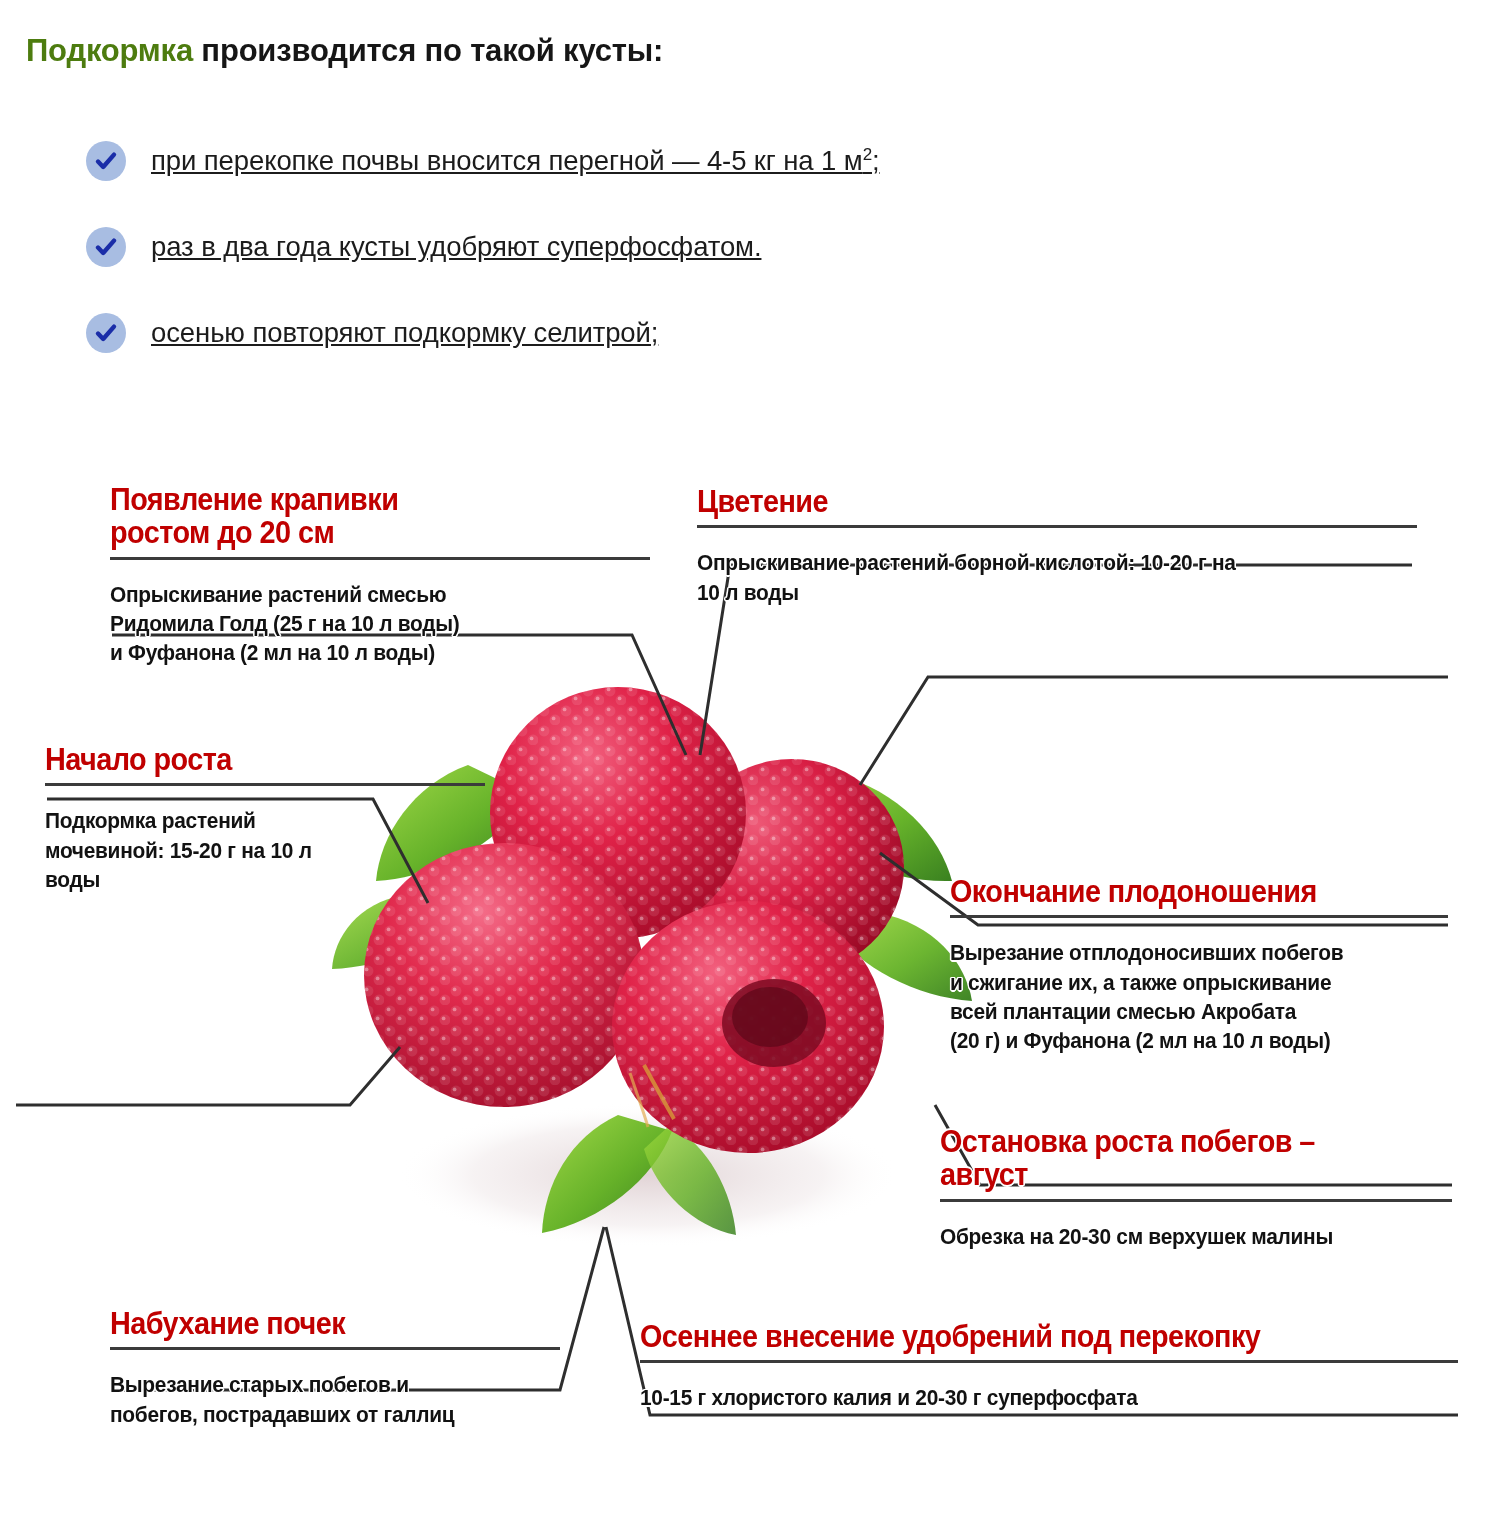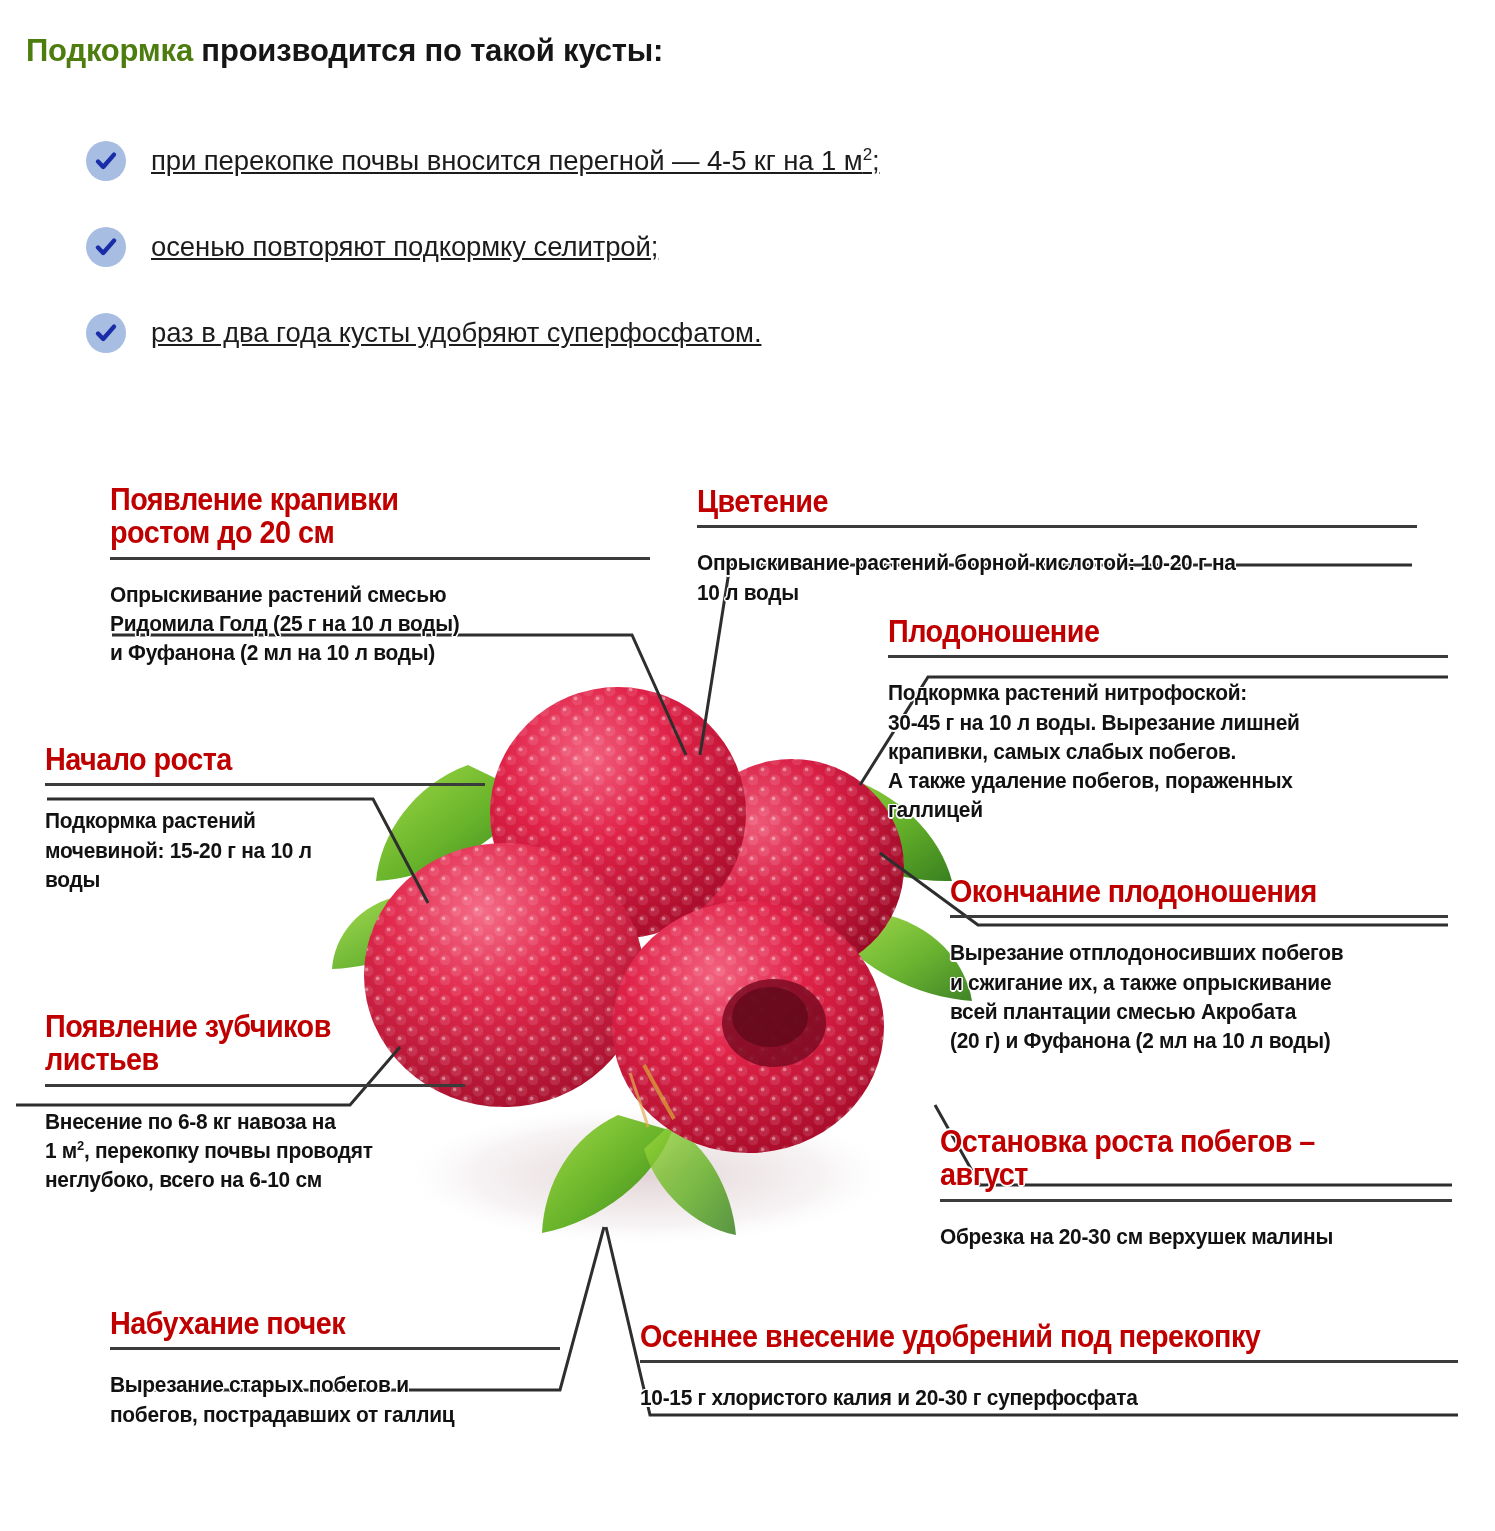--- a/index.html
+++ b/index.html
@@ -164,30 +164,30 @@
       <span class="bullet-text">при перекопке почвы вносится перегной — 4-5 кг на 1 м<sup>2</sup>;</span>
     </li>
 
 
     <li class="bullet-item">
       <span class="bullet-icon">
         <svg width="26" height="26" viewBox="0 0 26 26" aria-hidden="true">
           <path d="M5 13.5 L10.2 19 L21 6.6" fill="none" stroke="#1a2da8" stroke-width="4.4" stroke-linecap="round" stroke-linejoin="round"></path>
         </svg>
       </span>
-      <span class="bullet-text">осенью повторяют подкормку селитрой;</span>
+      <span class="bullet-text">раз в два года кусты удобряют суперфосфатом.</span>
     </li>
 
     <li class="bullet-item">
       <span class="bullet-icon">
         <svg width="26" height="26" viewBox="0 0 26 26" aria-hidden="true">
           <path d="M5 13.5 L10.2 19 L21 6.6" fill="none" stroke="#1a2da8" stroke-width="4.4" stroke-linecap="round" stroke-linejoin="round"></path>
         </svg>
       </span>
-      <span class="bullet-text">раз в два года кусты удобряют суперфосфатом.</span>
+      <span class="bullet-text">осенью повторяют подкормку селитрой;</span>
     </li>
 
   </ul>
 </section>
 
 <section id="infographic">
 
   <svg id="berry-photo" viewBox="0 0 660 620" aria-hidden="true">
     <defs>
       <radialGradient id="berryA" cx="38%" cy="28%" r="78%">
@@ -289,44 +289,33 @@
     <div class="callout-rule"></div>
     <div class="callout-body">Опрыскивание растений смесью<br>Ридомила Голд (25 г на 10 л воды)<br>и Фуфанона (2 мл на 10 л воды)</div>
   </div>
 
   <div class="callout" id="callout-growth-start">
     <div class="callout-title">Начало роста</div>
     <div class="callout-rule"></div>
     <div class="callout-body">Подкормка растений<br>мочевиной: 15-20 г на 10 л<br>воды</div>
   </div>
 
-  <div class="callout" id="callout-leaf-teeth">
-    <div class="callout-title">Появление зубчиков
-листьев</div>
-    <div class="callout-rule"></div>
-    <div class="callout-body">Внесение по 6-8 кг навоза на<br>1 м<sup>2</sup>, перекопку почвы проводят<br>неглубоко, всего на 6-10 см</div>
-  </div>
 
   <div class="callout" id="callout-bud-swell">
     <div class="callout-title">Набухание почек</div>
     <div class="callout-rule"></div>
     <div class="callout-body">Вырезание старых побегов и<br>побегов, пострадавших от галлиц</div>
   </div>
 
   <div class="callout" id="callout-flowering">
     <div class="callout-title">Цветение</div>
     <div class="callout-rule"></div>
     <div class="callout-body">Опрыскивание растений борной кислотой: 10-20 г на<br>10 л воды</div>
   </div>
 
-  <div class="callout" id="callout-fruiting">
-    <div class="callout-title">Плодоношение</div>
-    <div class="callout-rule"></div>
-    <div class="callout-body">Подкормка растений нитрофоской:<br>30-45 г на 10 л воды. Вырезание лишней<br>крапивки, самых слабых побегов.<br>А также удаление побегов, пораженных<br>галлицей</div>
-  </div>
 
   <div class="callout" id="callout-fruit-end">
     <div class="callout-title">Окончание плодоношения</div>
     <div class="callout-rule"></div>
     <div class="callout-body">Вырезание отплодоносивших побегов<br>и сжигание их, а также опрыскивание<br>всей плантации смесью Акробата<br>(20 г) и Фуфанона (2 мл на 10 л воды)</div>
   </div>
 
   <div class="callout" id="callout-shoot-stop">
     <div class="callout-title">Остановка роста побегов –
 август</div>

